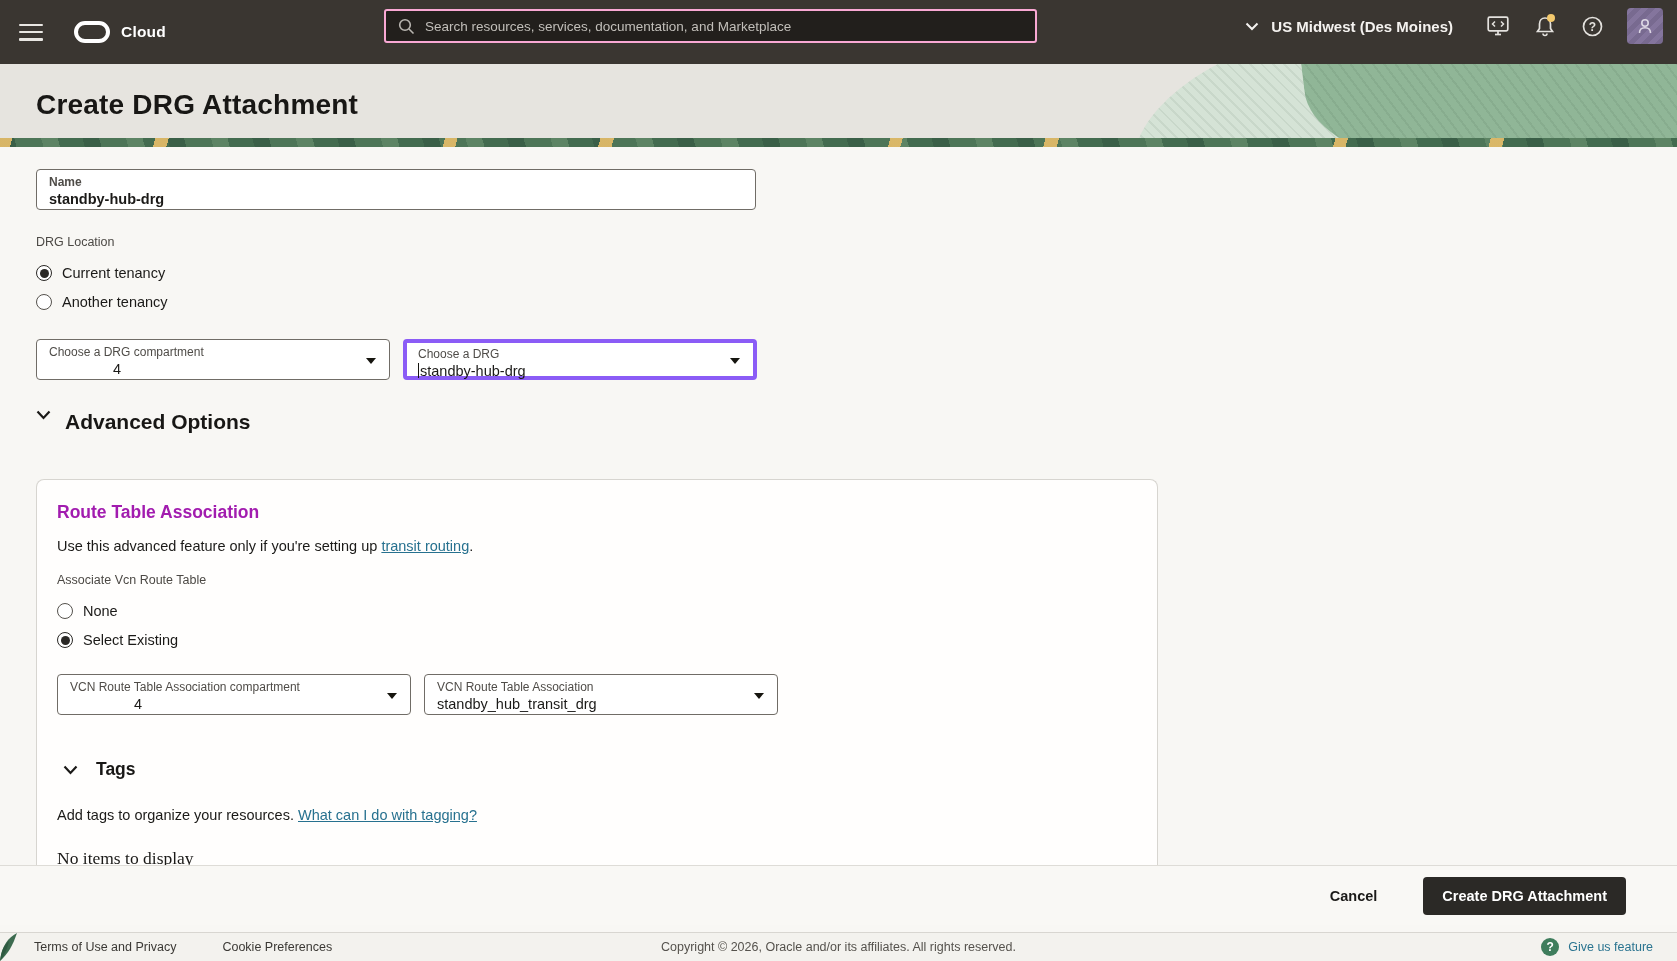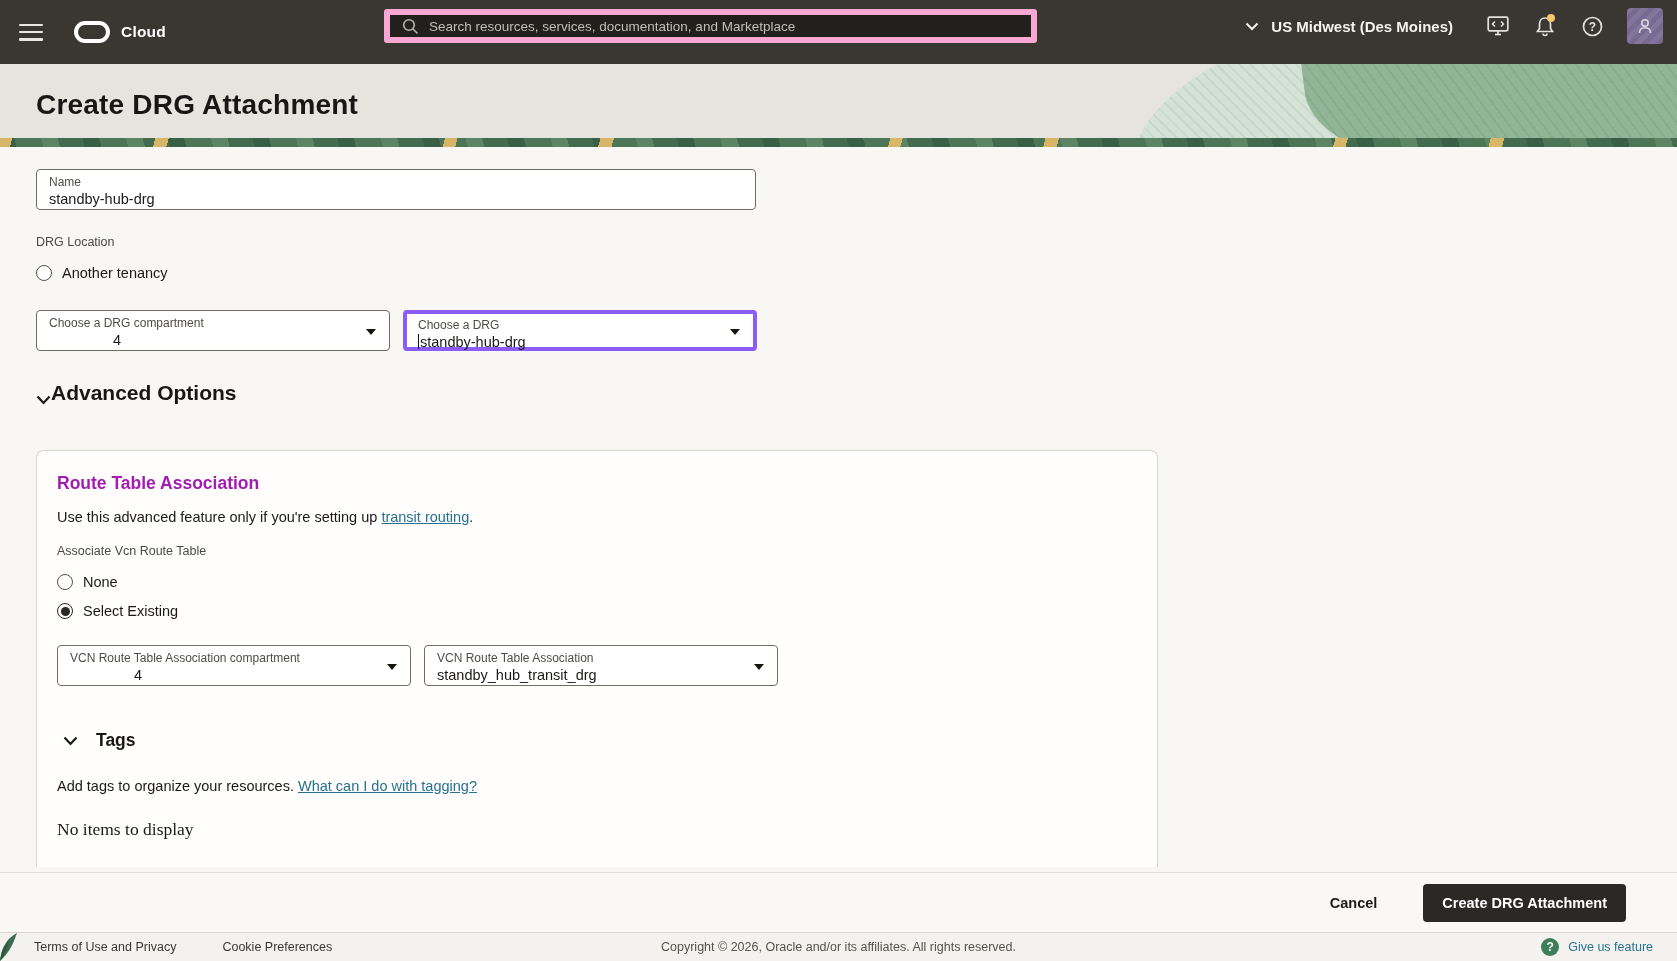--- a/index.html
+++ b/index.html
@@ -17,21 +17,21 @@
     display:flex; align-items:center;
   }
   .hamburger { margin-left:19px; width:24px; height:17px; display:flex; flex-direction:column; justify-content:space-between; cursor:pointer; }
   .hamburger span { display:block; height:2.5px; background:#e9e7e3; border-radius:1px; }
   .brand { display:flex; align-items:center; gap:11px; margin-left:31px; cursor:pointer; }
   .logo-pill { width:36px; height:22px; border:4.5px solid #fff; border-radius:12px; }
   .brand-text { color:#fff; font-size:15.5px; font-weight:bold; letter-spacing:.2px; }
 
   .search-wrap {
     position:absolute; left:384px; top:9px; width:653px; height:34px;
-    background:#221f1c; border:6px solid #f9a8d4; border-radius:3px;
+    background:#221f1c; border:2px solid #f9a8d4; border-radius:3px;
     display:flex; align-items:center; padding:0 12px; gap:10px;
   }
   .search-wrap svg { flex:0 0 auto; }
   .search-input {
     flex:1; background:transparent; border:none; outline:none;
     color:#d6d3cf; font-size:13.5px; font-family:inherit;
   }
   .search-input::placeholder { color:#c2bfba; opacity:1; }
 
   .topbar-right { position:absolute; right:14px; top:0; height:52px; display:flex; align-items:center; gap:23px; }
@@ -69,21 +69,21 @@
     background-image:
       repeating-linear-gradient(105deg, rgba(224,186,104,.95) 0 12px, rgba(224,186,104,0) 12px 150px, rgba(224,186,104,.95) 150px 163px, rgba(224,186,104,0) 163px 430px),
       repeating-linear-gradient(75deg, #3a5f47 0 16px, #4d7557 16px 42px, #5d8464 42px 58px, #436b4f 58px 82px);
   }
 
   
   .content { padding:0 0 0 36px; }
 
   .field {
     margin-top:22px; width:720px; height:41px; background:#fff;
-    border:1px solid #706c66; border-radius:4px; padding:5px 12px; cursor:text;
+    border:1px solid #706c66; border-radius:4px; padding:5px 12px; cursor:text;font-weight:bold;
   }
   .field-label { font-size:12px; color:#4f4c48; line-height:1.25; }
   .field-value { font-size:14.5px; color:#1b1a18; line-height:1.25; }
 
   .group-label { margin-top:25px; font-size:12.5px; color:#4c4945; }
 
   .radio-row { display:flex; align-items:center; gap:10px; margin-top:14px; height:20px; cursor:pointer; }
   .radio-row + .radio-row { margin-top:9px; }
   .radio { width:16px; height:16px; border:1.5px solid #55524d; border-radius:50%; background:#fff; position:relative; flex:0 0 auto; }
   .radio.checked { border-color:#2a2825; }
@@ -96,21 +96,21 @@
     border:1px solid #706c66; border-radius:4px; padding:5px 30px 5px 12px; cursor:pointer;
   }
   .select-box.focused { border:4px solid #8b5cf6; padding:4px 29px 4px 11px; }
   .select-caret {
     position:absolute; right:13px; top:50%; margin-top:-2px;
     width:0; height:0; border-left:5px solid transparent; border-right:5px solid transparent; border-top:6px solid #16150f;
   }
   .redacted-value { padding-left:64px; }
   .text-caret { display:inline-block; width:1px; height:15px; background:#16150f; vertical-align:-2px; margin-right:1px; }
 
-  .section-toggle { display:flex; align-items:flex-end; margin-top:30px; cursor:pointer; }
+  .section-toggle { display:flex; align-items:flex-start; gap:14px; margin-top:30px; cursor:pointer; }
   .section-toggle .title { font-size:21px; font-weight:bold; color:#181715; }
 
   
   .card {
     margin-top:45px; width:1122px; height:417px;
     background:#fffefd; border:1px solid #d7d5d0; border-bottom:none;
     border-radius:8px 8px 0 0; padding:22px 20px 0 20px; overflow:hidden;
   }
   .card h3 { font-size:17.5px; font-weight:bold; color:#a21caf; }
   .para { margin-top:15px; font-size:14.5px; color:#1b1a18; }
@@ -118,21 +118,21 @@
   .small-label { margin-top:19px; font-size:12.5px; color:#4c4945; }
   .card .select-row { margin-top:24px; }
 
   .tags-toggle { display:flex; align-items:center; gap:18px; margin-top:44px; margin-left:6px; cursor:pointer; }
   .tags-toggle .title { font-size:17.5px; font-weight:bold; color:#181715; }
   .tags-desc { margin-top:27px; font-size:14.5px; color:#1b1a18; }
   .empty-text { margin-top:25px; font-family:"Liberation Serif","DejaVu Serif",serif; font-size:17.5px; color:#1b1a18; }
 
   
   .action-bar {
-    position:absolute; left:0; right:0; bottom:29px; height:60px;
+    position:absolute; left:0; right:0; bottom:36px; height:60px;
     background:#f9f8f5; border-top:1px solid #dedcd7;
     display:flex; align-items:center; justify-content:flex-end; padding-right:51px; gap:46px; z-index:20;
   }
   .btn-text { font-size:14.5px; font-weight:600; color:#1b1a18; cursor:pointer; background:none; border:none; font-family:inherit; }
   .btn-primary {
     height:38px; padding:0 19px; background:#2b2926; color:#fff;
     border:none; border-radius:4px; font-size:14.5px; font-weight:bold; font-family:inherit; cursor:pointer;
   }
 
   
@@ -222,20 +222,24 @@
 
 <main class="content">
 
   <div class="field">
     <div class="field-label">Name</div>
     <div class="field-value">standby-hub-drg</div>
   </div>
 
   <div class="group-label">DRG Location</div>
 
+  <div class="radio-row">
+    <span class="radio checked"></span>
+    <span class="radio-label">Current tenancy</span>
+  </div>
   <div class="radio-row">
     <span class="radio"></span>
     <span class="radio-label">Another tenancy</span>
   </div>
 
   <div class="select-row">
     <div class="select-box">
       <div class="field-label">Choose a DRG compartment</div>
       <div class="field-value redacted-value">4</div>
       <span class="select-caret"></span>

